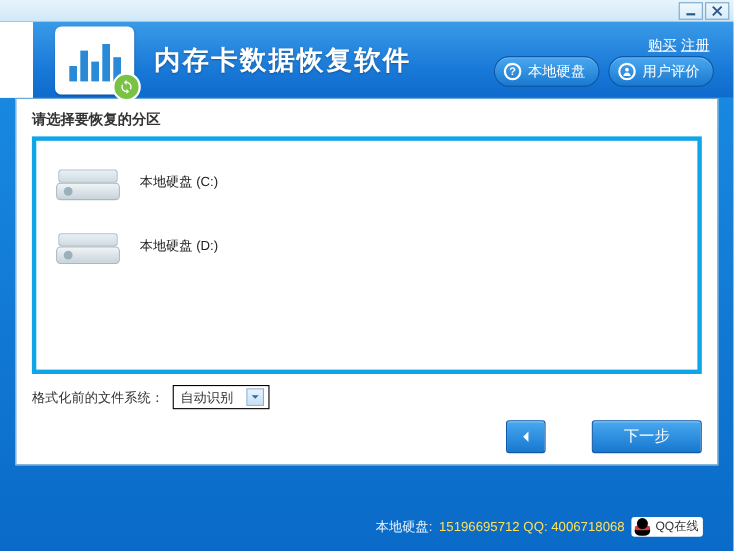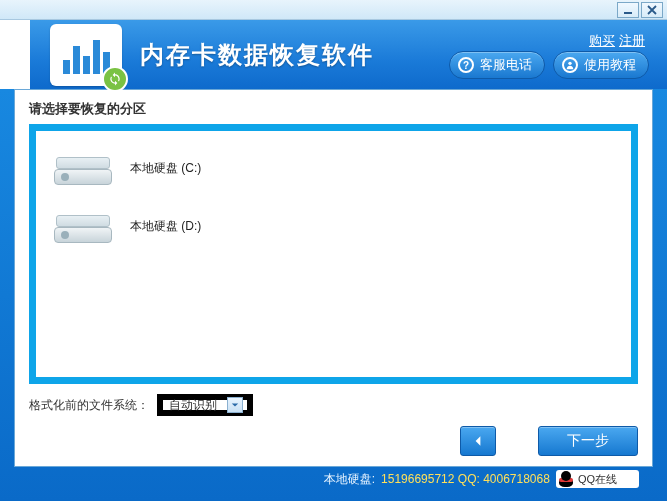--- a/index.html
+++ b/index.html
@@ -27,46 +27,46 @@
 .title-main { font-size: 24px; font-weight: bold; letter-spacing: 2px; text-shadow: 0 1px 2px rgba(0,0,0,0.3); }
 .title-sub { font-size: 13px; letter-spacing: 2px; color: #cce6f8; margin-top: 2px; }
 
 .top-links { position: absolute; top: 12px; right: 22px; color: #fff; font-size: 13px; display: flex; gap: 4px; }
 .top-links span { cursor: pointer; text-decoration: underline; }
 
 .header-btns { position: absolute; bottom: 10px; right: 18px; display: flex; gap: 8px; }
 .pill-btn { height: 28px; padding: 0 12px 0 8px; background: linear-gradient(#4aa8f0, #1a78d0); border: 1px solid #0e5aa8; border-radius: 14px; color: #fff; font-size: 13px; display: flex; align-items: center; gap: 6px; cursor: pointer; box-shadow: inset 0 1px 0 rgba(255,255,255,0.3); }
 .pill-btn .icon-circ { width: 16px; height: 16px; border: 2px solid #fff; border-radius: 50%; display: flex; align-items: center; justify-content: center; font-size: 10px; font-weight: bold; }
 
-.body { flex: 1; background: linear-gradient(#1888e0, #0a6ac8); padding: 0 14px 10px 14px; display: flex; flex-direction: column; }
+.body { flex: 1; background: linear-gradient(#1888e0, #0a6ac8); padding: 0 14px 10px 14px; display: flex; flex-direction: column; gap: 44px; }
 .panel { background: #fff; border: 1px solid #6aa8d8; flex: 1; display: flex; flex-direction: column; padding: 10px 14px; }
 .panel-title { font-size: 13px; color: #333; font-weight: bold; margin-bottom: 6px; }
 
-.drives { border: 7px solid #0ea5e9; flex: 1; overflow: auto; padding: 8px; }
+.drives { border: 4px solid #0ea5e9; flex: 1; overflow: auto; padding: 8px; }
 .drive-row { display: flex; align-items: center; gap: 18px; padding: 12px 10px; cursor: pointer; }
 .drive-icon { width: 58px; height: 34px; position: relative; }
 .drive-icon .disk { width: 58px; height: 16px; background: linear-gradient(#f0f4f6, #c8d4da); border: 1px solid #a8b8c0; border-radius: 4px; position: absolute; bottom: 0; }
 .drive-icon .disk::before { content:""; position:absolute; top:3px; left:6px; width:8px; height:8px; background:#9ab0ba; border-radius:50%; }
 .drive-icon .top { width: 54px; height: 12px; background: linear-gradient(#e8f0f4, #d0dce2); border: 1px solid #b0c0c8; border-radius: 3px; position: absolute; top: 6px; left: 2px; }
 .drive-label { font-size: 12px; color: #222; }
 
 .fs-row { display: flex; align-items: center; gap: 8px; margin-top: 10px; font-size: 12px; color: #333; }
-.fs-select { border: 6px solid #000000; height: 22px; display: flex; align-items: center; padding: 0 4px 0 6px; gap: 10px; background: #fff; cursor: pointer; min-width: 88px; justify-content: space-between; }
+.fs-select { border: 1px solid #000000; height: 22px; display: flex; align-items: center; padding: 0 4px 0 6px; gap: 10px; background: #fff; cursor: pointer; min-width: 88px; justify-content: space-between; }
 .fs-select .arrow { width: 16px; height: 16px; border: 1px solid #8ab0d0; background: linear-gradient(#e8f4ff,#c8e0f4); display:flex; align-items:center; justify-content:center; }
 .fs-select .arrow svg { width:8px; height:8px; fill:#2a6aa8; }
 
 .nav-row { display: flex; justify-content: flex-end; gap: 10px; margin-top: 10px; }
 .nav-btn { height: 30px; background: linear-gradient(#4aa8f0,#1678d0); border: 1px solid #0e5aa8; color: #fff; display: flex; align-items: center; justify-content: center; cursor: pointer; border-radius: 3px; box-shadow: inset 0 1px 0 rgba(255,255,255,0.3); margin-left: 32px; }
 .nav-back { width: 36px; }
 .nav-back svg { width: 12px; height: 12px; fill: #fff; }
 .nav-next { width: 100px; font-size: 14px; }
 
 .footer { height: 24px; display: flex; align-items: center; justify-content: flex-end; padding: 0 14px; gap: 6px; font-size: 12px; color: #e8f4ff; }
 .footer .phone { color: #ffe05a; }
-.qq-badge { display: flex; align-items: flex-end; gap: 4px; background: #fff; border-radius: 3px; padding: 1px 22px 1px 2px; color: #333; font-size: 11px; }
+.qq-badge { display: flex; align-items: flex-start; gap: 4px; background: #fff; border-radius: 3px; padding: 1px 4px 1px 2px; color: #333; font-size: 11px; }
 .qq-pengu { width: 16px; height: 16px; position: relative; }
 .qq-pengu .head { width:10px; height:10px; background:#000; border-radius:50%; position:absolute; top:0; left:3px; }
 .qq-pengu .body2 { width:14px; height:10px; background:#000; border-radius:50% 50% 40% 40%; position:absolute; bottom:0; left:1px; }
 .qq-pengu .scarf { width:14px; height:4px; background:#e03838; position:absolute; top:7px; left:1px; border-radius:2px; }
 </style>
 </head>
 <body>
 
 <div class="window">
 
@@ -101,30 +101,30 @@
     <div class="titles">
       <div class="title-main">内存卡数据恢复软件</div>
     </div>
     <div class="top-links">
       <span>购买</span>
       <span>注册</span>
     </div>
     <div class="header-btns">
       <div class="pill-btn">
         <span class="icon-circ">?</span>
-        <span>客服电话</span>
+        <span>本地硬盘</span>
       </div>
       <div class="pill-btn">
         <span class="icon-circ">
           <svg width="10" height="10" viewBox="0 0 24 24" fill="#fff">
               <circle cx="12" cy="8" r="4"></circle>
               <path d="M4 22c0-4.4 3.6-8 8-8s8 3.6 8 8"></path>
             </svg>
         </span>
-        <span>使用教程</span>
+        <span>用户评价</span>
       </div>
     </div>
   </div>
 
   <div class="body">
     <div class="panel">
       <div class="panel-title">请选择要恢复的分区</div>
       <div class="drives">
         <div class="drive-row">
           <div class="drive-icon">

